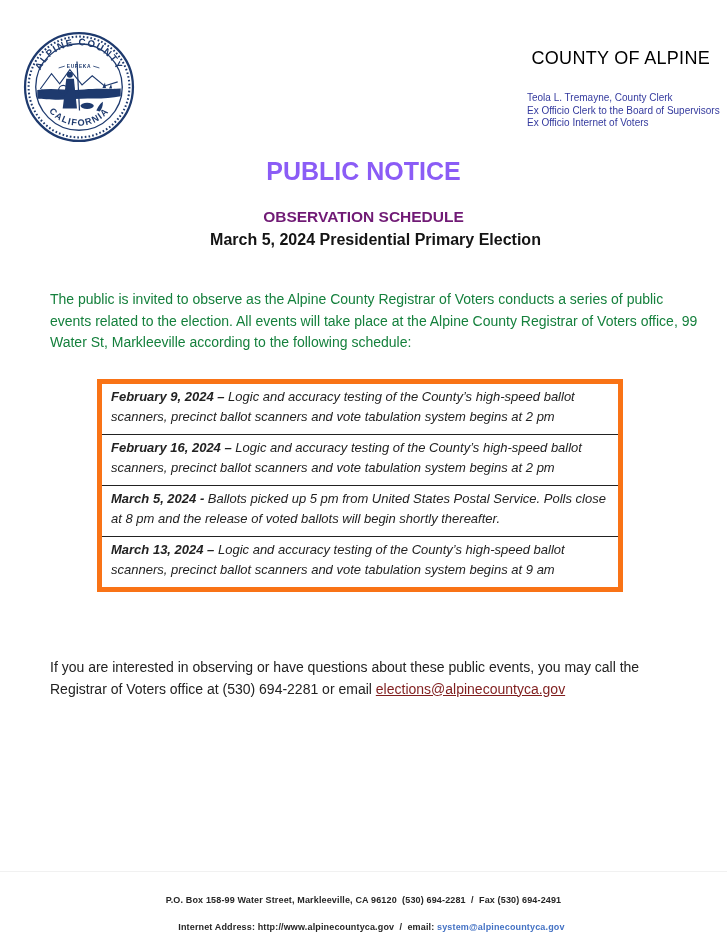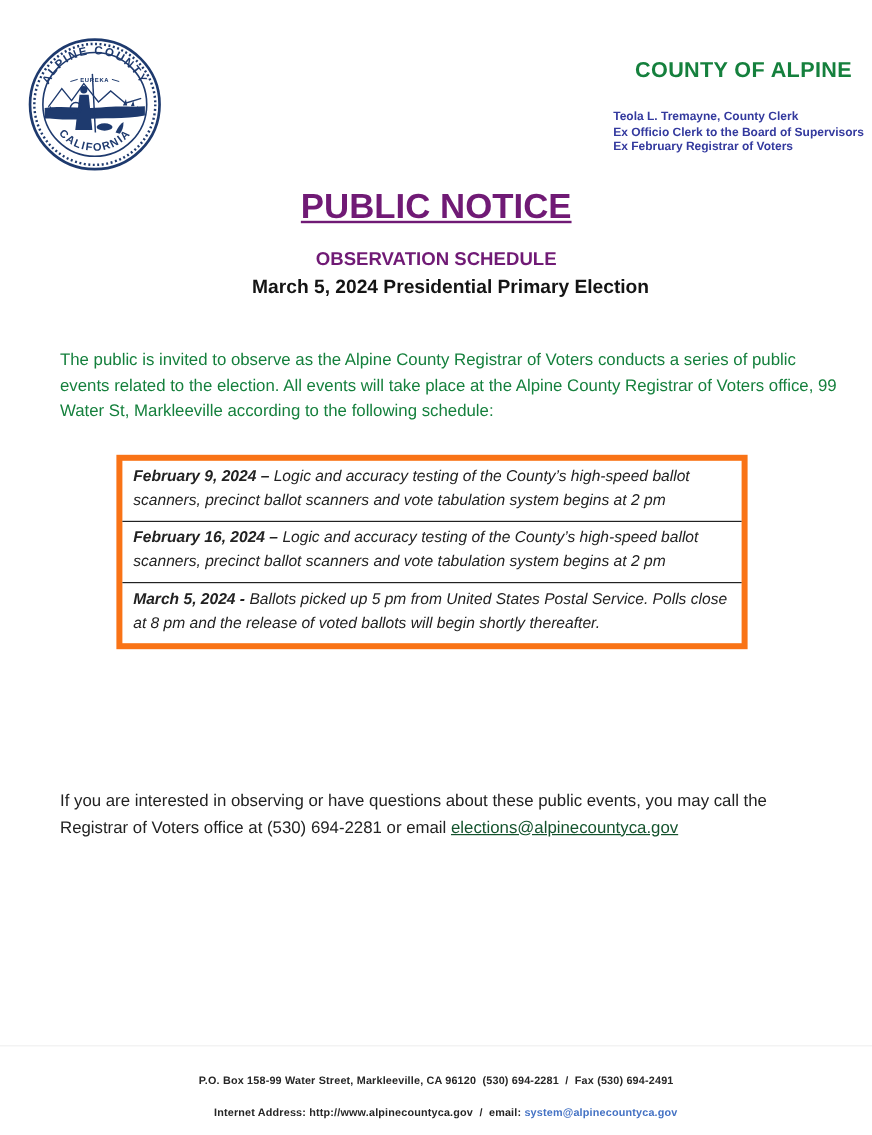--- a/index.html
+++ b/index.html
@@ -10,36 +10,36 @@
     width: 727px;
     height: 946px;
     background: #ffffff;
     margin: 0 auto;
     overflow: hidden;
     color: #1a1a1a;
   }
   
   .seal { position: absolute; left: 23px; top: 31px; width: 112px; height: 112px; }
   .org-block { position: absolute; right: 17px; top: 47px; text-align: right; }
-  .org-line1 { font-size: 18px; font-weight: bold; letter-spacing: .3px; line-height: 22px; color: #15803d; }
+  .org-line1 { font-size: 18px; font-weight: normal; letter-spacing: .3px; line-height: 22px; color: #000000; }
   .org-line2 { font-size: 18px; font-weight: bold; line-height: 22px; color: #141414; }
   .contact-block { position: absolute; left: 511px; top: 92px; text-align: left; }
-  .contact-line { font-size: 10px; font-weight: bold; color: #343a9e; line-height: 12.5px; }
+  .contact-line { font-size: 10px; font-weight: normal; color: #343a9e; line-height: 12.5px; margin-left: 16px; }
   
-  .title { position: absolute; left: 0; top: 157px; width: 100%; text-align: center; font-size: 29px; font-weight: bold; color: #701a75; text-decoration: underline; }
+  .title { position: absolute; left: 0; top: 157px; width: 100%; text-align: center; font-size: 25px; font-weight: bold; color: #8b5cf6; }
   .subtitle1 { position: absolute; left: 0; top: 208px; width: 100%; text-align: center; font-size: 15.5px; font-weight: bold; color: #701a75; }
   .subtitle2 { position: absolute; left: 0; top: 231px; width: 100%; text-align: center; font-size: 16px; font-weight: bold; color: #141414; padding-left: 24px; }
   
   .intro { position: absolute; left: 50px; top: 289px; width: 648px; font-size: 14px; line-height: 21.5px; color: #15803d; }
   .schedule { position: absolute; left: 97px; top: 379px; width: 526px; border: 5px solid #f97316; }
   .schedule-row { border-bottom: 1px solid #222; padding: 3px 10px 8px 9px; font-style: italic; font-size: 13px; line-height: 19.5px; color: #222; }
   .schedule-row:last-child { border-bottom: none; }
   .row-date { font-weight: bold; }
   .closing { position: absolute; left: 50px; top: 657px; width: 648px; font-size: 14px; line-height: 21.5px; color: #222; }
-  .email-link { color: #14532d; text-decoration: underline; cursor: pointer; }
+  .email-link { color: #7f1d1d; text-decoration: underline; cursor: pointer; }
   
   .footer { position: absolute; left: 0; top: 871px; width: 100%; border-top: 1px solid #f1f1f1; padding-top: 22px; text-align: center; }
   .footer-line { font-size: 9px; font-weight: bold; color: #262626; line-height: 13.5px; letter-spacing: .15px; white-space: pre-wrap; }
   .footer-link { color: #4472c4; text-decoration: none; cursor: pointer; }
 </style>
 </head>
 <body>
 
 <div class="page">
 
@@ -71,39 +71,42 @@
     <ellipse cx="63" cy="73.5" rx="6.5" ry="3" fill="#1e3a6e"></ellipse>
     <path d="M72,78 q3,-6.5 6.5,-8.5 q0,6.5 -3.2,9.5 z" fill="#1e3a6e"></path>
   </svg>
 
   <div class="org-block">
     <div class="org-line1">COUNTY OF ALPINE</div>
   </div>
   <div class="contact-block">
     <div class="contact-line">Teola L. Tremayne, County Clerk</div>
     <div class="contact-line">Ex Officio Clerk to the Board of Supervisors</div>
-    <div class="contact-line">Ex February Registrar of Voters</div>
+    <div class="contact-line">Ex Officio Internet of Voters</div>
   </div>
 
   <div class="title">PUBLIC NOTICE</div>
   <div class="subtitle1">OBSERVATION SCHEDULE</div>
   <div class="subtitle2">March 5, 2024 Presidential Primary Election</div>
 
   <div class="intro">The public is invited to observe as the Alpine County Registrar of Voters conducts a series of public events related to the election. All events will take place at the Alpine County Registrar of Voters office, 99 Water St, Markleeville according to the following schedule:</div>
 
   <div class="schedule">
     <div class="schedule-row">
       <span class="row-date">February 9, 2024 –</span><span> Logic and accuracy testing of the County’s high-speed ballot scanners, precinct ballot scanners and vote tabulation system begins at 2 pm</span>
     </div>
     <div class="schedule-row">
       <span class="row-date">February 16, 2024 –</span><span> Logic and accuracy testing of the County’s high-speed ballot scanners, precinct ballot scanners and vote tabulation system begins at 2 pm</span>
     </div>
     <div class="schedule-row">
       <span class="row-date">March 5, 2024 -</span><span> Ballots picked up 5 pm from United States Postal Service. Polls close at 8 pm and the release of voted ballots will begin shortly thereafter.</span>
     </div>
+    <div class="schedule-row">
+      <span class="row-date">March 13, 2024 –</span><span> Logic and accuracy testing of the County’s high-speed ballot scanners, precinct ballot scanners and vote tabulation system begins at 9 am</span>
+    </div>
   </div>
 
   <div class="closing">
     <span>If you are interested in observing or have questions about these public events, you may call the Registrar of Voters office at (530) 694-2281 or email </span><a class="email-link">elections@alpinecountyca.gov</a>
   </div>
 
   <div class="footer">
     <div class="footer-line">P.O. Box 158-99 Water Street, Markleeville, CA 96120  (530) 694-2281  /  Fax (530) 694-2491</div>
     <div class="footer-line">
       <span>Internet Address: http://www.alpinecountyca.gov  /  email: </span><a class="footer-link">system@alpinecountyca.gov</a>

